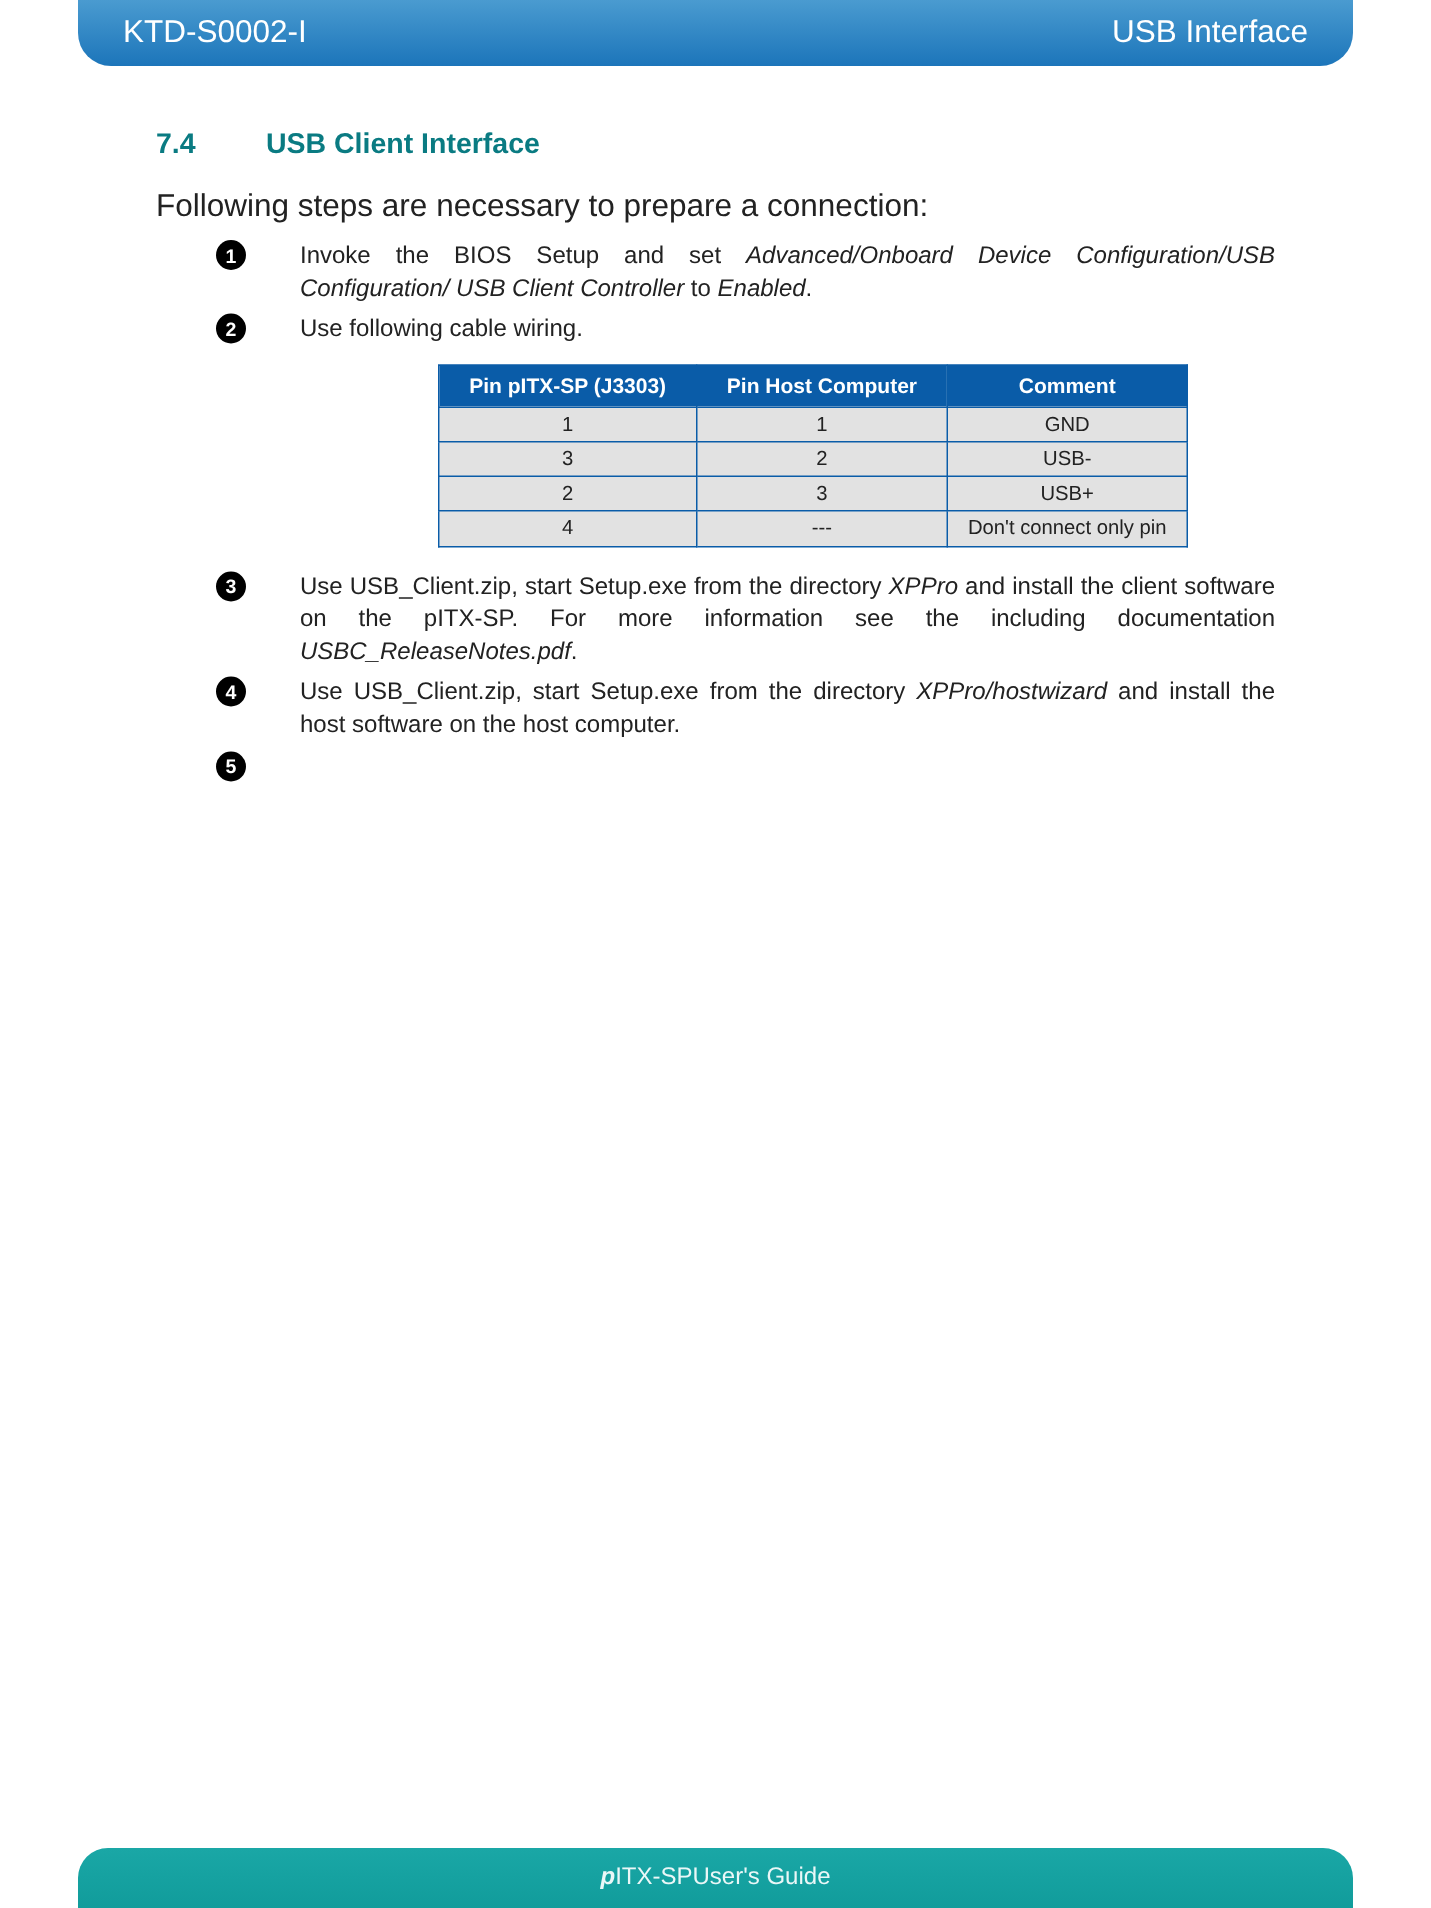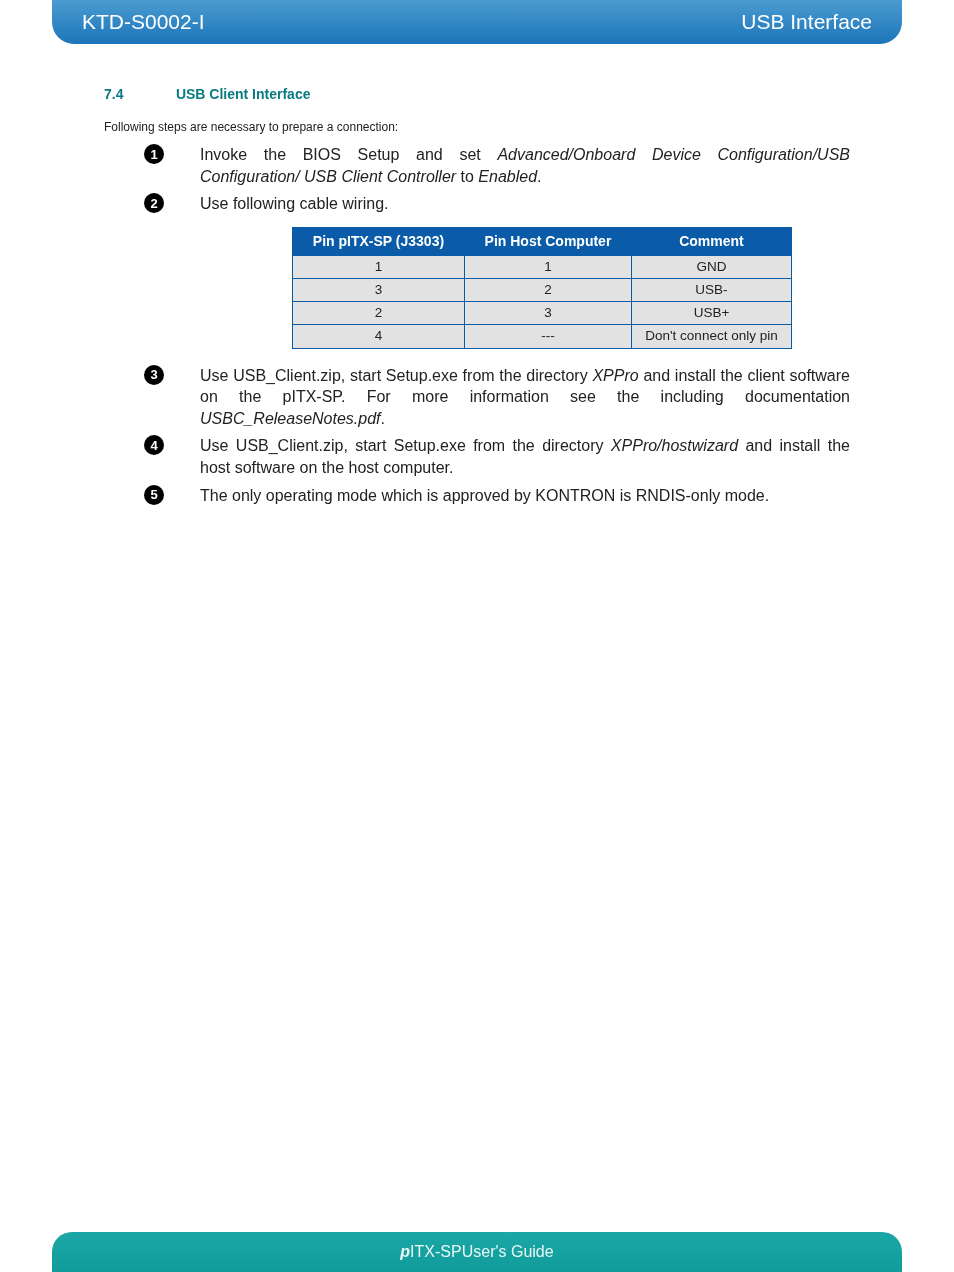--- a/index.html
+++ b/index.html
@@ -29,25 +29,25 @@
   .top-bar .right { flex: 1; text-align: right; }
   .content {
     position: absolute;
     top: 86px;
     left: 104px;
     right: 104px;
   }
   .section-heading {
     color: #0a7b82;
     font-weight: bold;
-    font-size: 14px;
+    font-size: 19px;
     margin-bottom: 18px;
   }
   .section-heading .num { display:inline-block; width:68px; }
-  .intro { font-size: 12px; margin-bottom: 10px; }
+  .intro { font-size: 21px; margin-bottom: 10px; }
   .steps { list-style: none; padding-left: 40px; }
   .steps li {
     position: relative;
     padding-left: 56px;
     margin-bottom: 6px;
     font-size: 16px;
     line-height: 1.35;
     text-align: justify;
   }
   .steps li .bullet {
@@ -163,21 +163,20 @@
     <li>
       <span class="bullet">3</span>
       <span>Use USB_Client.zip, start Setup.exe from the directory </span><em class="path">XPPro</em><span> and install the client software on the pITX-SP. For more information see the including documentation </span><em class="path">USBC_ReleaseNotes.pdf</em><span>.</span>
     </li>
     <li>
       <span class="bullet">4</span>
       <span>Use USB_Client.zip, start Setup.exe from the directory </span><em class="path">XPPro/hostwizard</em><span> and install the host software on the host computer.</span>
     </li>
     <li>
       <span class="bullet">5</span>
-      <span>The only operating mode which is approved by KONTRON is RNDIS-only mode.</span>
     </li>
   </ul>
 
 </div>
 
 <div class="footer-bar">
   <span class="bold-ital">p</span>
     <span class="bold">ITX-SP</span>
     <span> User's Guide</span>
 </div>

